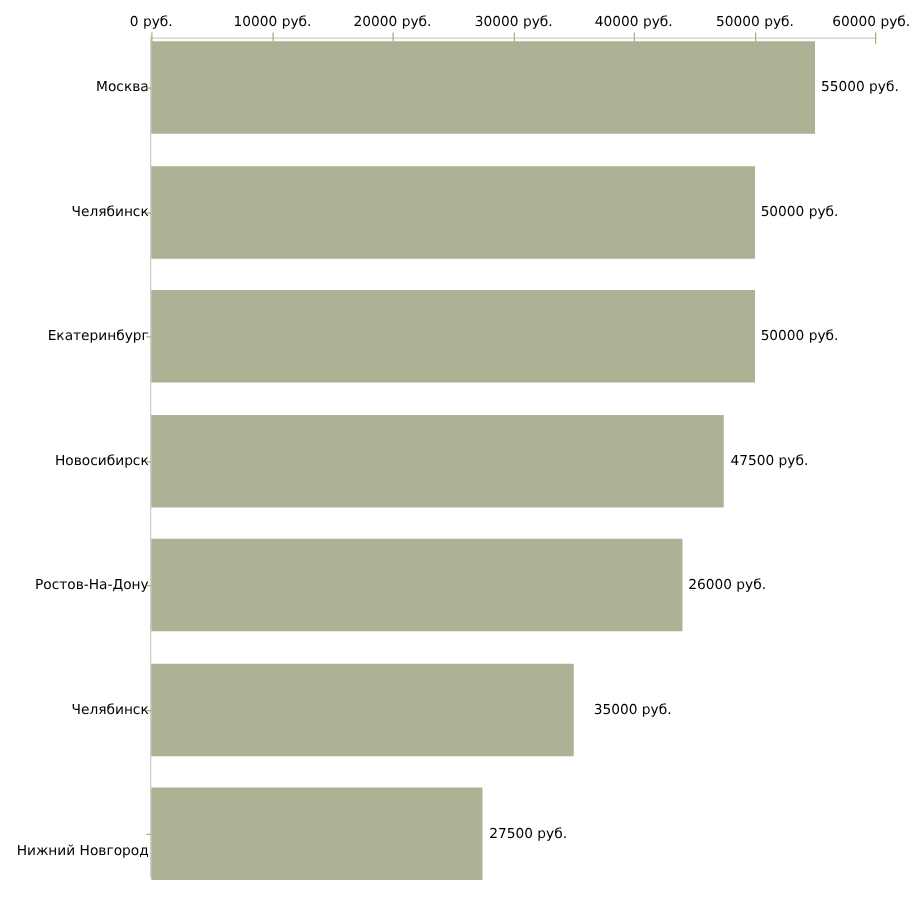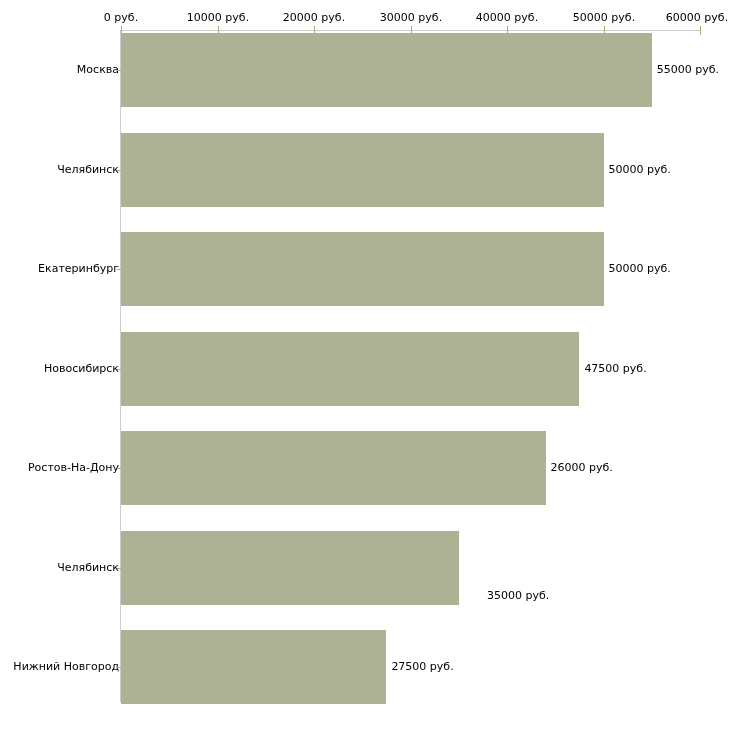--- a/index.html
+++ b/index.html
@@ -125,28 +125,28 @@
         <div class="cat-tick" style="top: 37px;"></div>
       </div>
       <div class="bar-row" style="top: 431px; height: 74px;">
         <div class="bar" title="Ростов-На-Дону: 44000 руб." style="width: 424.6px; height: 74px; background: rgb(173, 178, 148);"></div>
         <div class="bar-value" style="left: 550.6px; top: 30px;">26000 руб.</div>
         <div class="cat-label" style="top: 30px;">Ростов-На-Дону</div>
         <div class="cat-tick" style="top: 37px;"></div>
       </div>
       <div class="bar-row" style="top: 530.5px; height: 74px;">
         <div class="bar" title="Челябинск: 35000 руб." style="width: 337.75px; height: 74px; background: rgb(173, 178, 148);"></div>
-        <div class="bar-value" style="left: 487px; top: 30px; margin-top: 28px;">35000 руб.</div>
+        <div class="bar-value" style="left: 475px; top: 30px;">35000 руб.</div>
         <div class="cat-label" style="top: 30px; text-align: right;">Челябинск</div>
         <div class="cat-tick" style="top: 37px;"></div>
       </div>
       <div class="bar-row" style="top: 630px; height: 74px;">
         <div class="bar" title="Нижний Новгород: 27500 руб." style="width: 265.375px; height: 74px; background: rgb(173, 178, 148);"></div>
         <div class="bar-value" style="left: 391.375px; top: 30px;">27500 руб.</div>
-        <div class="cat-label" style="top: 30px; margin-left: 32px;">Нижний Новгород</div>
+        <div class="cat-label" style="top: 44px; margin-left: 32px;">Нижний Новгород</div>
         <div class="cat-tick" style="top: 37px;"></div>
       </div>
       <div class="bar-row" style="top: 729.5px; height: 74px;">
         <div class="bar" title="Красноярск: 25000 руб." style="width: 241.25px; height: 74px; background: rgb(173, 178, 148);"></div>
       </div>
     </div>
 
 </div>
 
 </body></html>

